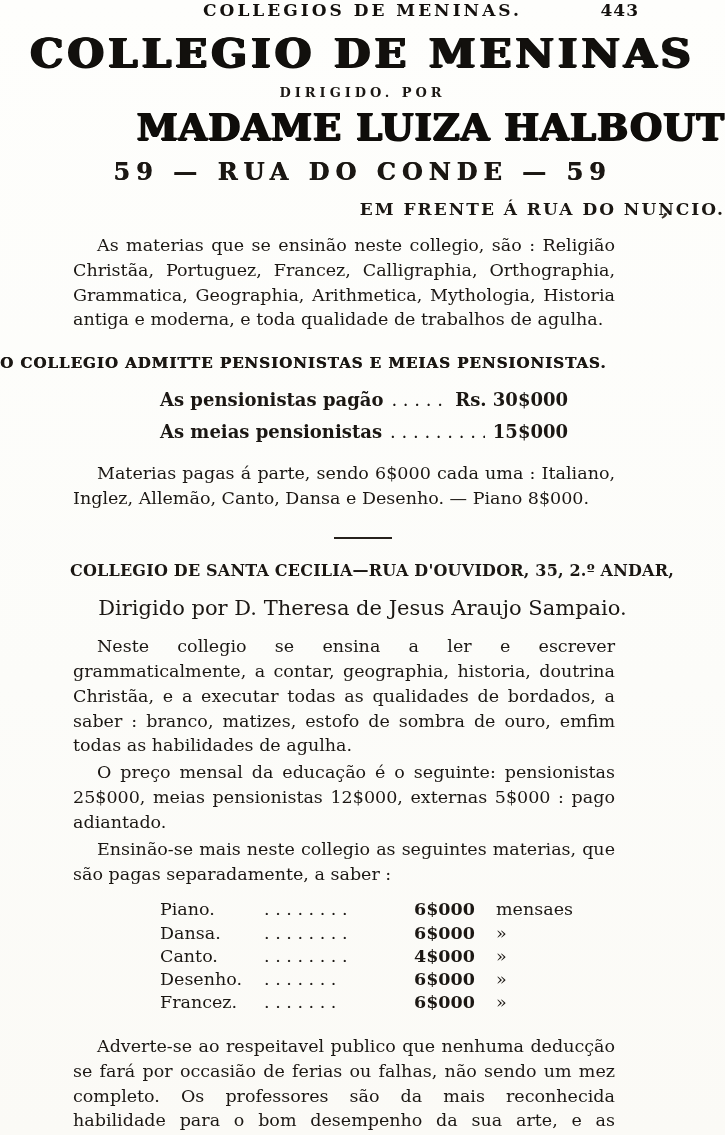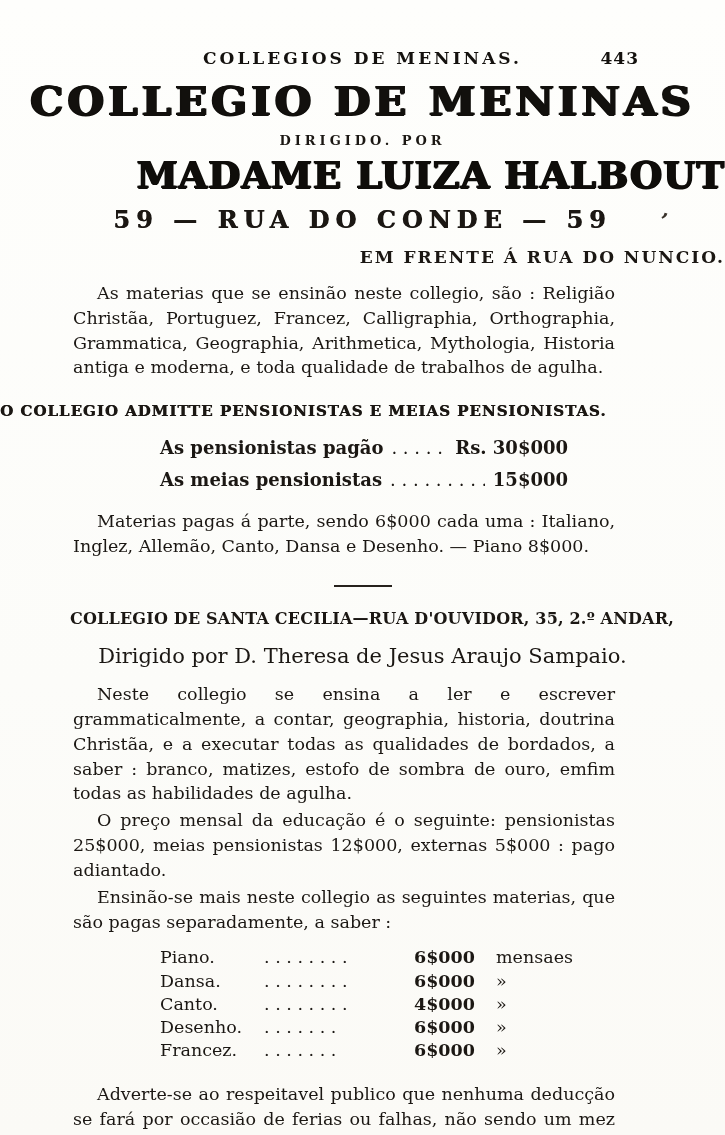--- a/index.html
+++ b/index.html
@@ -5,21 +5,20 @@
   * { margin:0; padding:0; box-sizing:border-box; }
   html,body { background:#ffffff; }
   body { width:725px; font-family:"DejaVu Serif","Liberation Serif",serif; }
 
   .page {
     position:relative;
     width:725px; height:1135px;
     background:linear-gradient(180deg,#fefefc 0%, #fcfcf9 60%, #fbfaf6 100%);
     color:#1b1713;
     overflow:hidden;
-    padding-top:48px;
   }
 
   
   .running-header{
     position:relative;
     text-align:center;
     font-weight:bold;
     font-size:17px;
     letter-spacing:3px;
     color:#14110e;

